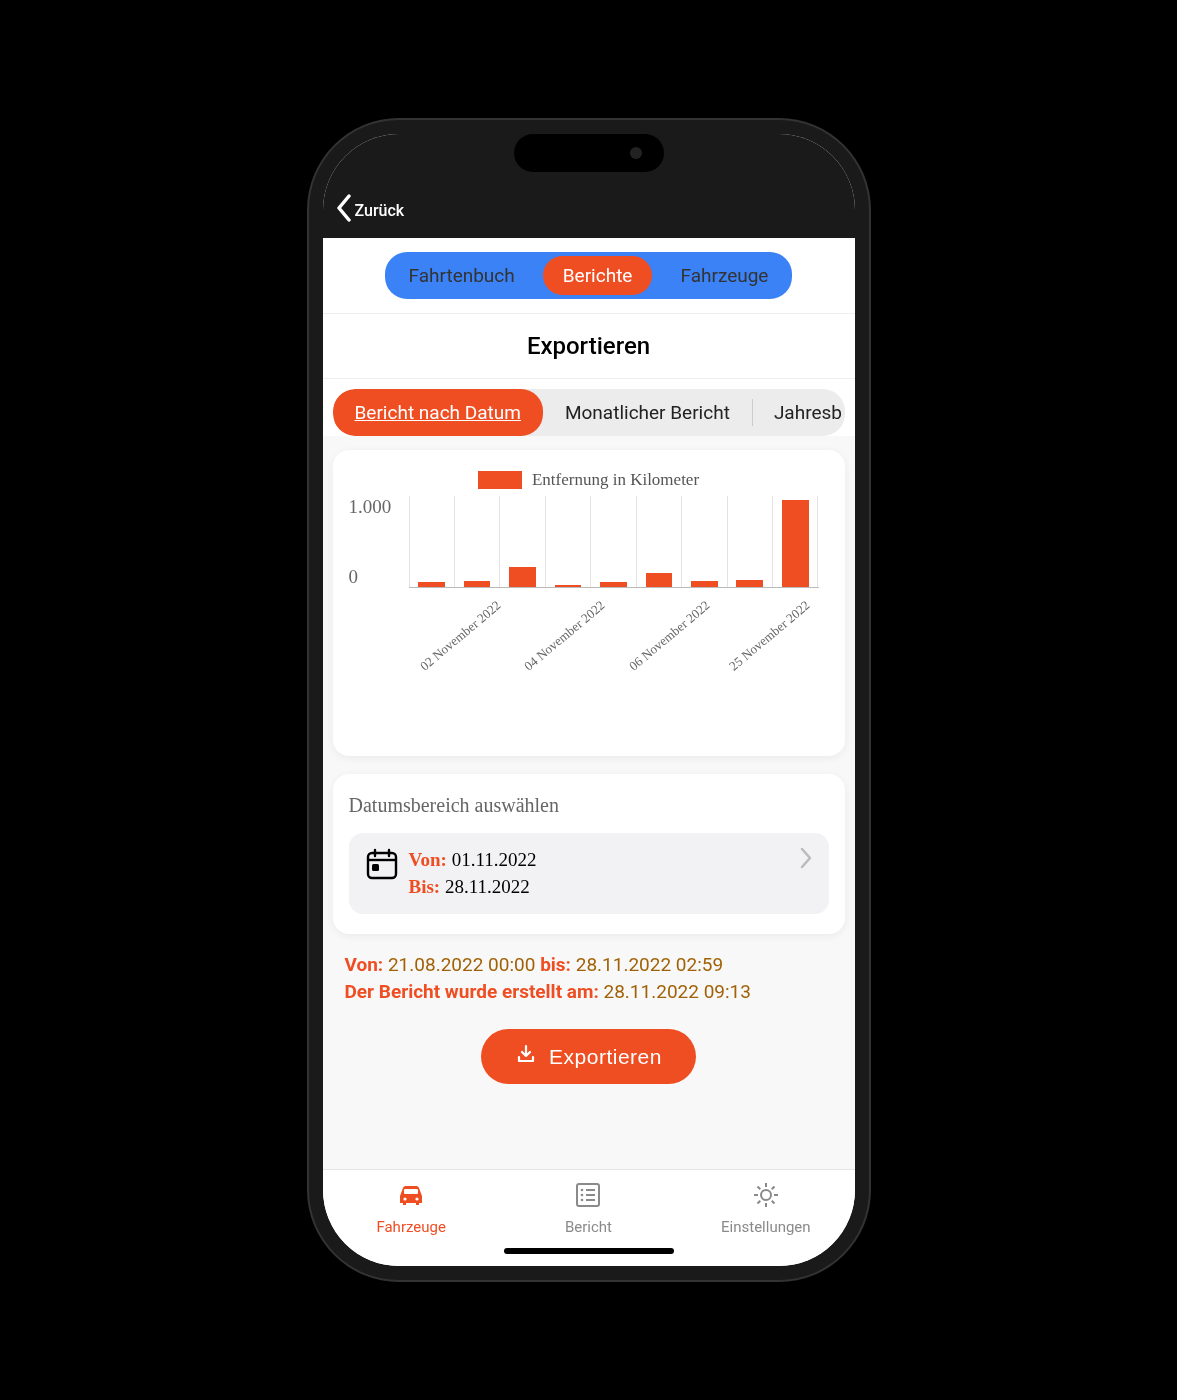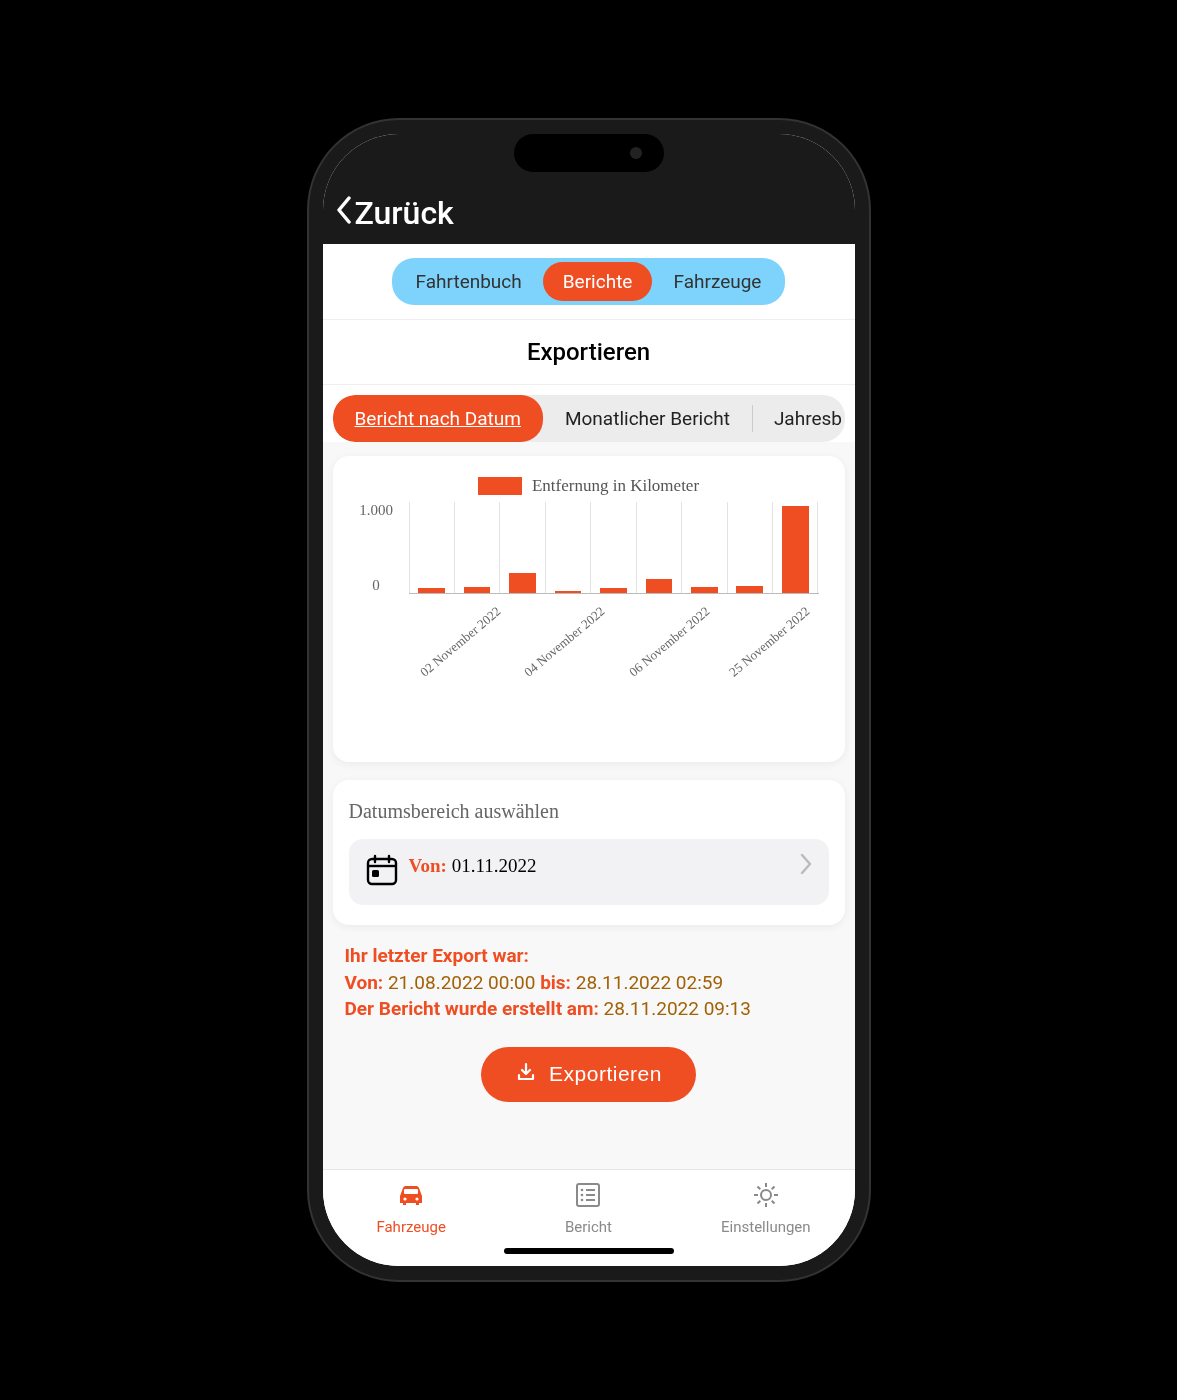--- a/index.html
+++ b/index.html
@@ -55,21 +55,21 @@
   }
   .top-nav {
     background: #1a1a1a;
     padding: 60px 12px 12px 12px;
     display: flex;
     align-items: center;
     gap: 10px;
   }
   .back-btn {
     color: #fff;
-    font-size: 32px;
+    font-size: 16px;
     font-weight: 500;
     display: flex;
     align-items: center;
     gap: 2px;
     cursor: pointer;
     justify-content: space-between;
   }
   .back-btn svg { width: 18px; height: 28px; }
   .vehicle-select {
     flex: 1;
@@ -102,25 +102,25 @@
     overflow-y: auto;
   }
   .seg-outer {
     background: #fff;
     padding: 14px 20px 14px 20px;
     display: flex;
     justify-content: center;
     border-bottom: 1px solid #eee;
   }
   .seg1 {
-    background: #7dd3fc;
+    background: #3b82f6;
     border-radius: 22px;
     padding: 4px;
     display: flex;
-    gap: 1px;
+    gap: 8px;
     justify-content: space-between;
   }
   .seg1-item {
     padding: 8px 20px;
     font-size: 19px;
     color: #333;
     border-radius: 20px;
     cursor: pointer;
   }
   .seg1-item.active {
@@ -199,22 +199,22 @@
   }
   .y-axis {
     position: absolute;
     left: -60px;
     top: 0;
     bottom: 38px;
     width: 55px;
     display: flex;
     flex-direction: column;
     justify-content: space-between;
-    text-align: center;
-    font-size: 15px;
+    text-align: left;
+    font-size: 19px;
     color: #666;
   }
   .plot {
     position: absolute;
     left: 0;
     right: 0;
     top: 0;
     bottom: 38px;
     border-bottom: 1px solid #bbb;
     display: flex;
@@ -428,31 +428,34 @@
                 <rect x="7" y="17" width="7" height="7" rx="1.5" fill="#000"></rect>
                 <line x1="10" y1="3" x2="10" y2="9" stroke="#000" stroke-width="2.4" stroke-linecap="round"></line>
                 <line x1="24" y1="3" x2="24" y2="9" stroke="#000" stroke-width="2.4" stroke-linecap="round"></line>
               </svg>
           </span>
           <div class="date-text">
             <div>
               <span class="lbl">Von:</span>
               <span class="val">01.11.2022</span>
             </div>
+            <div>
+              <span class="lbl">Bis:</span>
+              <span class="val">28.11.2022</span>
+            </div>
           </div>
           <span class="row-chevron">
             <svg viewBox="0 0 14 22">
                 <path d="M3 2 L11 11 L3 20" stroke="#bbb" stroke-width="2.5" fill="none" stroke-linecap="round" stroke-linejoin="round"></path>
               </svg>
           </span>
         </div>
       </div>
 
       <div class="export-info">
-        <div class="hdr">Ihr letzter Export war:</div>
         <div>
           <span class="lbl">Von:</span>
           <span class="val">21.08.2022 00:00</span>
           <span class="lbl">bis:</span>
           <span class="val">28.11.2022 02:59</span>
         </div>
         <div>
           <span class="lbl">Der Bericht wurde erstellt am:</span>
           <span class="val">28.11.2022 09:13</span>
         </div>

